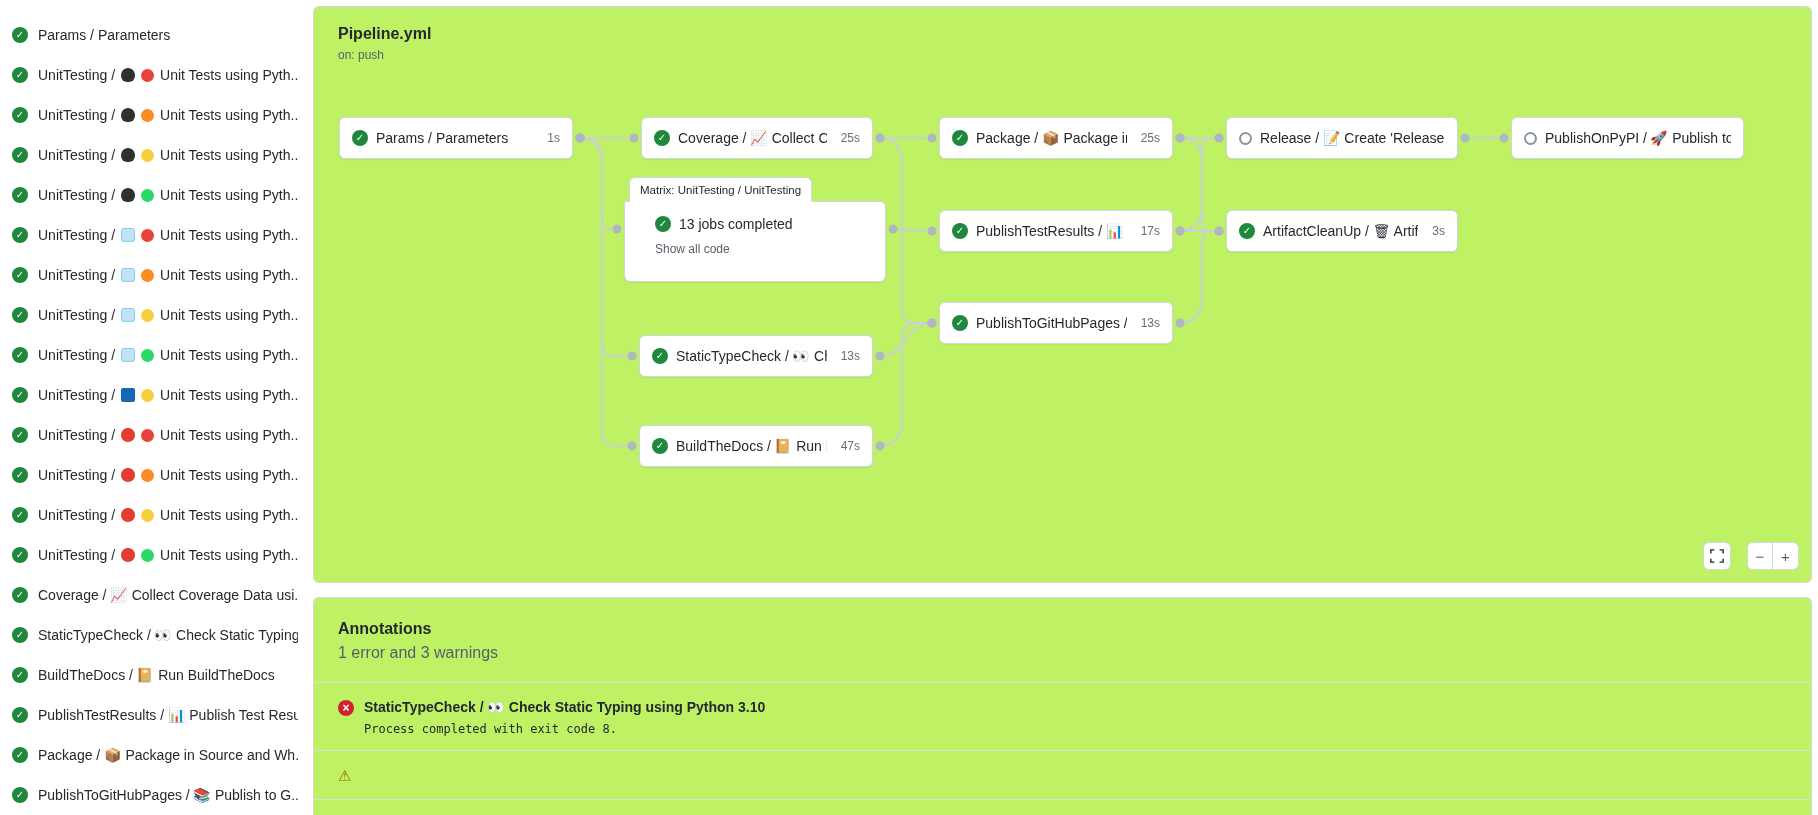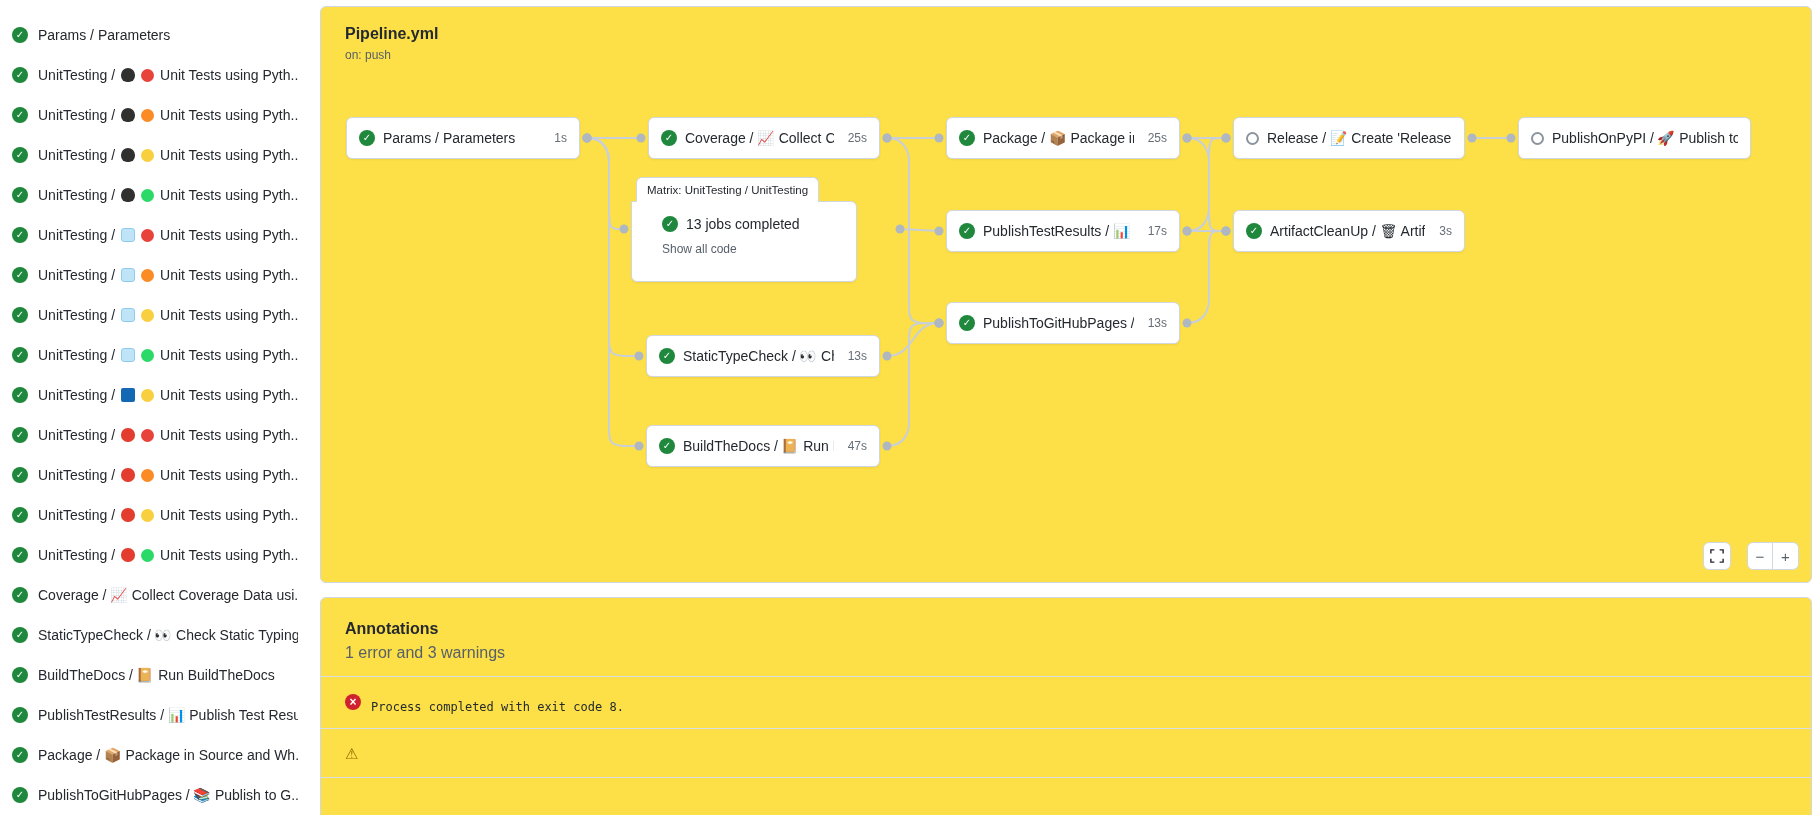--- a/index.html
+++ b/index.html
@@ -20,36 +20,36 @@
     border: 2px solid #8c959f; background: #fff; }
   .os-icon { flex: none; width: 14px; height: 14px; display: inline-block; }
   .os-linux   { background: #30302f; border-radius: 50% 50% 44% 44%; }
   .os-ice     { background: #bfe3f7; border: 1px solid #8fccee; border-radius: 3px; }
   .os-windows { background: #1468b3; border-radius: 2px; }
   .os-apple   { background: #e23d2e; border-radius: 48%; }
   .py-dot { flex: none; width: 13px; height: 13px; border-radius: 50%; display: inline-block; }
 
   
   .content { position: absolute; left: 313px; top: 6px; width: 1499px; }
-  .card { background: #fde047; border: 1px solid #d0d7de; border-radius: 6px; margin-left: 7px; }
+  .card { background: #bef264; border: 1px solid #d0d7de; border-radius: 6px; }
   .graph-card { position: relative; height: 577px; overflow: hidden; }
   .graph-header { position: absolute; left: 0; top: 0; padding: 18px 24px; z-index: 3; }
   .graph-title { font-size: 16px; font-weight: 600; color: #24292f; }
   .graph-trigger { font-size: 12px; color: #57606a; margin-top: 5px; }
   #edges { position: absolute; left: 0; top: 0; z-index: 1; }
 
   
   .gnode { position: absolute; z-index: 2; height: 42px; background: #fff;
     border: 1px solid #d0d7de; border-radius: 6px; box-shadow: 0 1px 2px rgba(27,31,36,.07);
     display: flex; align-items: center; gap: 8px; padding: 0 12px; cursor: pointer; }
   .gnode-label { font-size: 14px; font-weight: 500; white-space: nowrap; overflow: hidden; }
   .gnode-duration { margin-left: auto; padding-left: 6px; font-size: 12px; color: #656d76; }
 
   
-  .matrix { position: absolute; left: 310px; top: 170px; width: 226px; z-index: 2; }
+  .matrix { position: absolute; left: 310px; top: 170px; width: 262px; z-index: 2; }
   .matrix-tab { position: relative; z-index: 2; display: inline-flex; align-items: center;
     height: 25px; margin-left: 5px; padding: 0 10px; background: #fff;
     border: 1px solid #d0d7de; border-bottom: none; border-radius: 6px 6px 0 0;
     font-size: 11.5px; color: #24292f; white-space: nowrap; }
   .matrix-box { position: relative; z-index: 1; margin-top: -1px; height: 81px; background: #fff;
     border: 1px solid #d0d7de; border-radius: 0 6px 6px 6px; box-shadow: 0 1px 2px rgba(27,31,36,.07);
     padding: 14px 14px 10px 30px; }
   .matrix-row { display: flex; align-items: center; gap: 8px; font-size: 14px; }
   .matrix-link { display: inline-block; margin-top: 10px; font-size: 12px; color: #57606a;
     text-decoration: none; cursor: pointer; }
@@ -60,21 +60,21 @@
   .icon-btn { width: 28px; height: 28px; background: #fff; border: 1px solid #d0d7de;
     border-radius: 6px; display: flex; align-items: center; justify-content: center;
     font-size: 15px; color: #57606a; cursor: pointer; }
   .zoom-group { display: flex; }
   .zoom-group .icon-btn { width: 26px; }
   .zoom-group .icon-btn:first-child { border-radius: 6px 0 0 6px; }
   .zoom-group .icon-btn:last-child { border-radius: 0 6px 6px 0; border-left: none; }
 
   
   .annotations-card { margin-top: 14px; height: 300px; overflow: hidden; }
-  .ann-header { padding: 22px 24px 14px; border-bottom: 1px solid #d8dee4; }
+  .ann-header { padding: 22px 24px 20px; border-bottom: 1px solid #d8dee4; }
   .ann-title-h { font-size: 16px; font-weight: 600; }
   .ann-summary { font-size: 16px; color: #57606a; margin-top: 6px; }
   .ann-row { display: flex; gap: 10px; padding: 16px 24px 14px; border-bottom: 1px solid #d8dee4; }
   .err-icon { flex: none; width: 16px; height: 16px; border-radius: 50%; background: #cf222e;
     color: #fff; font-size: 12px; font-weight: bold; display: flex; align-items: center;
     justify-content: center; line-height: 1; margin-top: 1px; }
   .warn-icon { flex: none; width: 16px; font-size: 15px; color: #9a6700; line-height: 18px; }
   .ann-row-title { font-size: 14px; font-weight: 600; color: #24292f; cursor: pointer; }
   .ann-row-detail { margin-top: 7px; font-size: 12px; color: #24292f;
     font-family: "DejaVu Sans Mono", "Liberation Mono", monospace; }
@@ -381,20 +381,21 @@
 
     <section class="card annotations-card">
       <div class="ann-header">
         <div class="ann-title-h">Annotations</div>
         <div class="ann-summary">1 error and 3 warnings</div>
       </div>
       <div id="ann-list">
           <div class="ann-row">
             <span class="err-icon">×</span>
             <div>
+              <div class="ann-row-title">StaticTypeCheck / 👀 Check Static Typing using Python 3.10</div>
               <div class="ann-row-detail">Process completed with exit code 8.</div>
             </div>
           </div>
           <div class="ann-row">
             <span class="warn-icon">⚠</span>
             <div>
             </div>
           </div>
         </div>
     </section>

